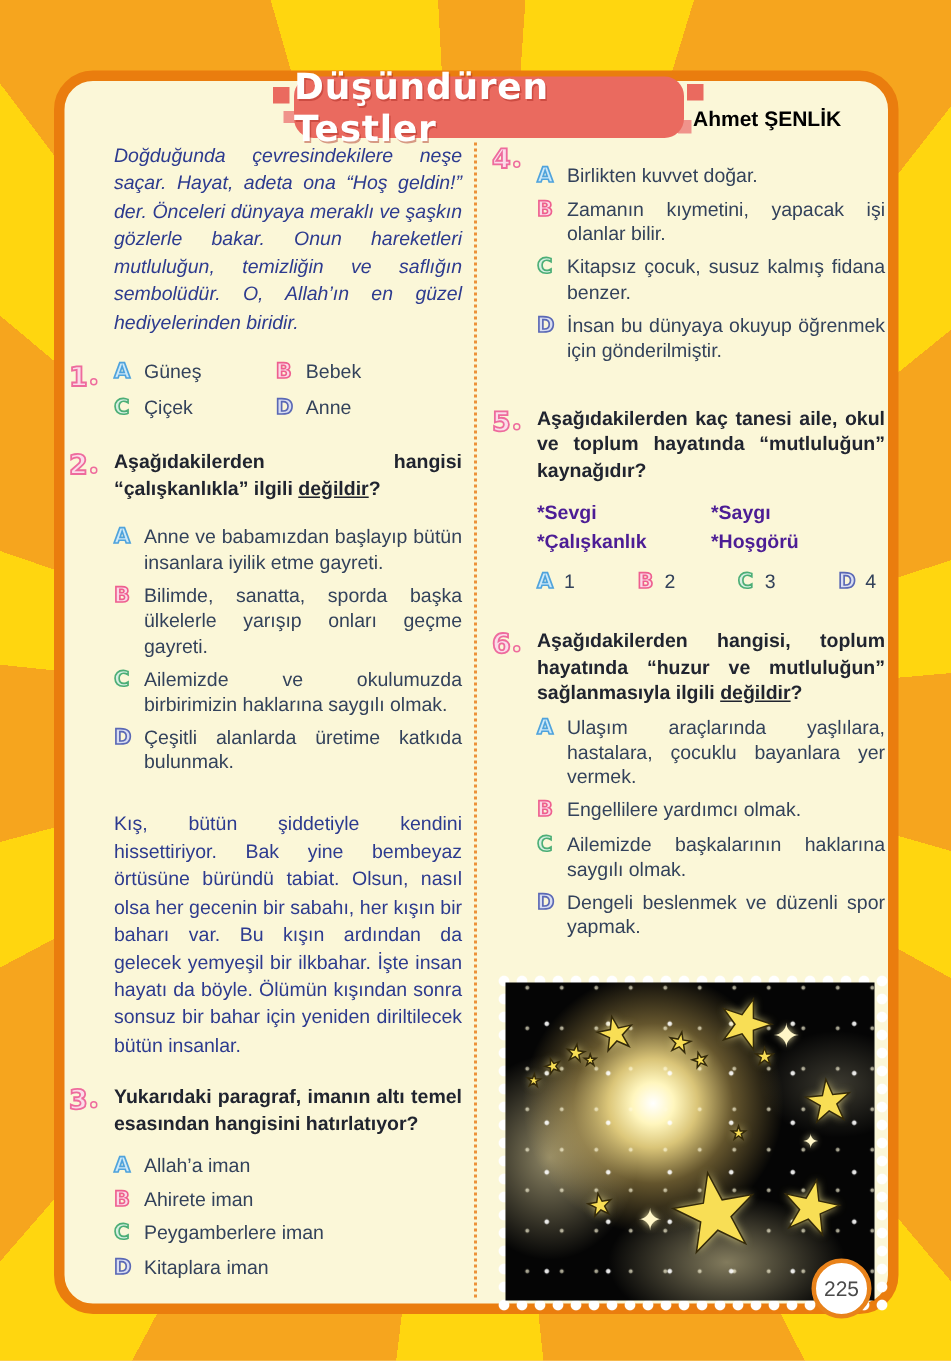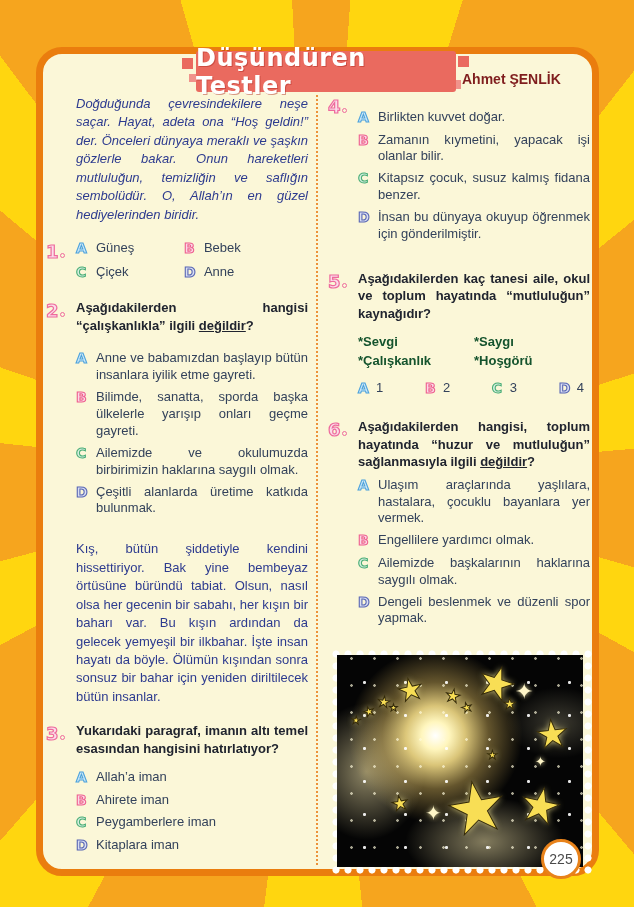--- a/index.html
+++ b/index.html
@@ -18,37 +18,37 @@
   
   .panel {
     position:absolute; left:36px; top:47px; width:563px; height:829px;
     background:#FBF7D8;
     border:7px solid #EA7D0E;
     border-radius:26px;
   }
   
   .banner {
     position:absolute; left:196px; top:51px; width:260px; height:41px;
-    background:#EA6A5F; border-radius:3px;
+    background:#EA6A5F; border-radius:13px;
     display:flex; align-items:center; justify-content:center;
     z-index:5;
   }
   .banner-title {
     color:#FFFFFF; font-weight:bold; font-size:24px; letter-spacing:.5px;
     text-shadow:1px 1px 0 rgba(170,40,30,.45);
     font-family:"DejaVu Sans","Liberation Sans",sans-serif;
   }
   .px { position:absolute; background:#EA6A5F; z-index:4; }
   .px.p1 { left:182px; top:58px;  width:11px; height:11px; }
   .px.p2 { left:189px; top:74px;  width:8px;  height:8px;  background:#F0938B; }
   .px.p3 { left:458px; top:56px;  width:11px; height:11px; }
   .px.p4 { left:452px; top:80px;  width:9px;  height:9px;  background:#F0938B; }
   .author {
     position:absolute; left:462px; top:71px; z-index:6;
-    color:#7f1d1d; font-weight:bold; font-size:14px;
+    color:#000000; font-weight:bold; font-size:14px;
   }
   
   .content {
     position:absolute; left:46px; top:95px; width:544px; height:770px;
     display:flex; color:#33425B;
   }
   .col-left  { width:270px; padding-right:8px; }
   .col-right { width:274px; padding-left:10px; border-left:2px dotted #EC9239; }
 
   .para {
@@ -85,21 +85,21 @@
   }
   .options.row4 .opt-letter { flex:0 0 18px; }
   .opt-letter.l-A { color:#CDE9F8; -webkit-text-stroke:1.1px #4FA3DC; }
   .opt-letter.l-B { color:#FBD9E7; -webkit-text-stroke:1.1px #EE5F8F; }
   .opt-letter.l-C { color:#D6EFE1; -webkit-text-stroke:1.1px #4CAE77; }
   .opt-letter.l-D { color:#D9DEF2; -webkit-text-stroke:1.1px #5A68B5; }
   .opt-text { font-size:13px; line-height:1.3; color:#33425B; text-align:justify; }
 
   .q5-items {
     display:grid; grid-template-columns:1fr 1fr; row-gap:4px;
-    color:#14532d; font-size:13px; font-weight:bold; margin-bottom:12px;
+    color:#4c1d95; font-size:13px; font-weight:bold; margin-bottom:12px;
   }
 
   
   .stamp {
     margin:14px 0 0 0; width:264px; padding:9px;
     background-image:radial-gradient(circle, #FFFFFF 3.2px, rgba(255,255,255,0) 3.9px);
     background-size:12px 12px; background-position:2px 2px;
   }
   .galaxy {
     position:relative; width:246px; height:212px; overflow:hidden;

